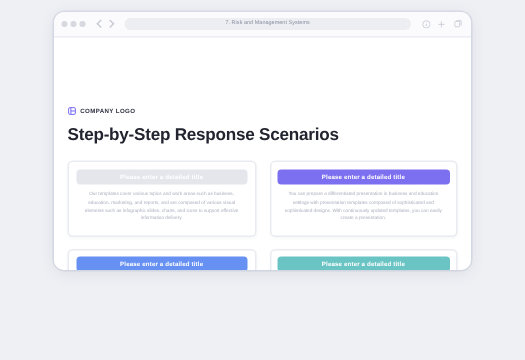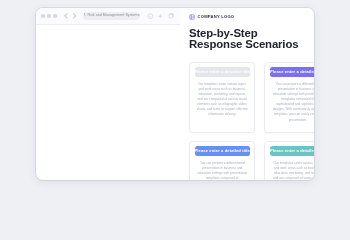--- a/index.html
+++ b/index.html
@@ -21,21 +21,22 @@
     left: 36px;
     top: 8px;
     width: 278px;
     height: 172px;
     background: #ffffff;
     border-radius: 7px;
     box-shadow: 0 2px 10px rgba(60, 70, 95, 0.10),
                 0 0 0 1px rgba(205, 210, 222, 0.55);
     overflow: hidden;
     display: flex;
-    flex-direction: row;
+    flex-direction: column;
+    gap: 40px;
   }
 
   
   .chrome-bar {
     height: 17px;
     flex: 0 0 17px;
     background: #fbfbfd;
     border-bottom: 1px solid #eceef3;
     display: flex;
     align-items: center;

